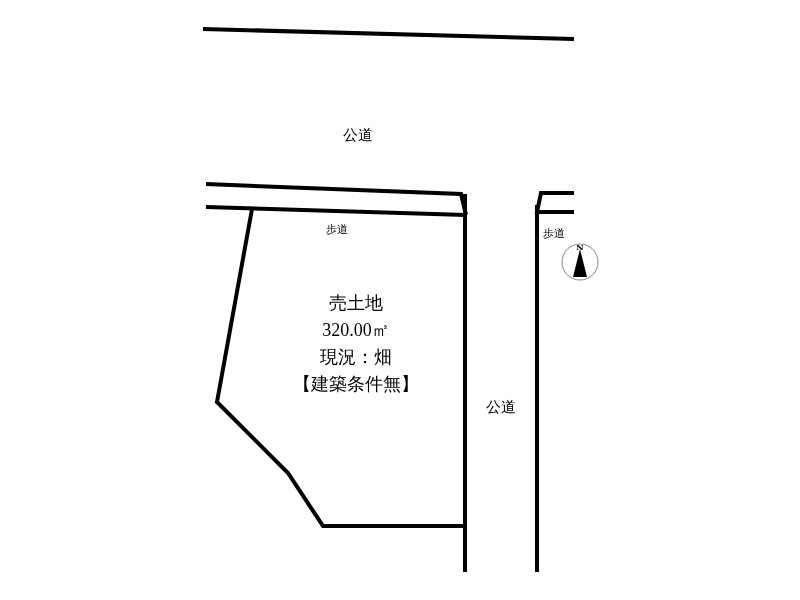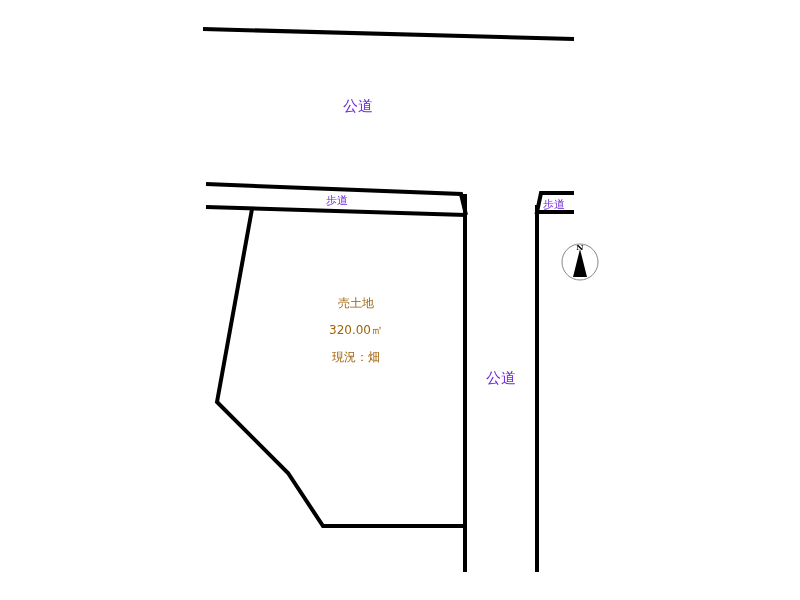--- a/index.html
+++ b/index.html
@@ -1,25 +1,25 @@
 <!DOCTYPE html>
 <html><head>
   <meta charset="utf-8">
   <style>
     html, body { margin: 0; padding: 0; background: #ffffff; }
     body { width: 800px; height: 600px; position: relative; overflow: hidden;
            font-family: "DejaVu Sans", "Liberation Sans", sans-serif; }
     svg.plan { position: absolute; left: 0; top: 0; }
-    .label { position: absolute; color: #6d28d9; white-space: nowrap; }
+    .label { position: absolute; color: #000000; white-space: nowrap; margin-top: 29px; }
     .road-top { left: 343px; top: 97px; font-size: 15px; }
     .road-right { left: 486px; top: 369px; font-size: 15px; }
     .sidewalk-left { left: 326px; top: 193px; font-size: 11px; }
     .sidewalk-right { left: 543px; top: 197px; font-size: 11px; }
     .lot-info { position: absolute; left: 266px; top: 290px; width: 180px;
-                text-align: center; font-size: 12px; line-height: 27px; color: #a16207; }
+                text-align: center; font-size: 18px; line-height: 27px; color: #000000; font-family: Liberation Serif, serif; }
     .lot-info div { white-space: nowrap; }
   </style>
 </head>
 <body>
 
 <svg class="plan" width="800" height="600" viewBox="0 0 800 600">
 
   <line x1="203" y1="29" x2="574" y2="39" stroke="#000" stroke-width="4"></line>
 
   <polyline points="206,184 461,194 466,215" fill="none" stroke="#000" stroke-width="4"></polyline>
@@ -41,13 +41,14 @@
 
 <div class="label road-top">公道</div>
 <div class="label road-right">公道</div>
 <div class="label sidewalk-left">歩道</div>
 <div class="label sidewalk-right">歩道</div>
 
 <div class="lot-info">
   <div>売土地</div>
   <div>320.00㎡</div>
   <div>現況：畑</div>
+  <div>【建築条件無】</div>
 </div>
 
 </body></html>

